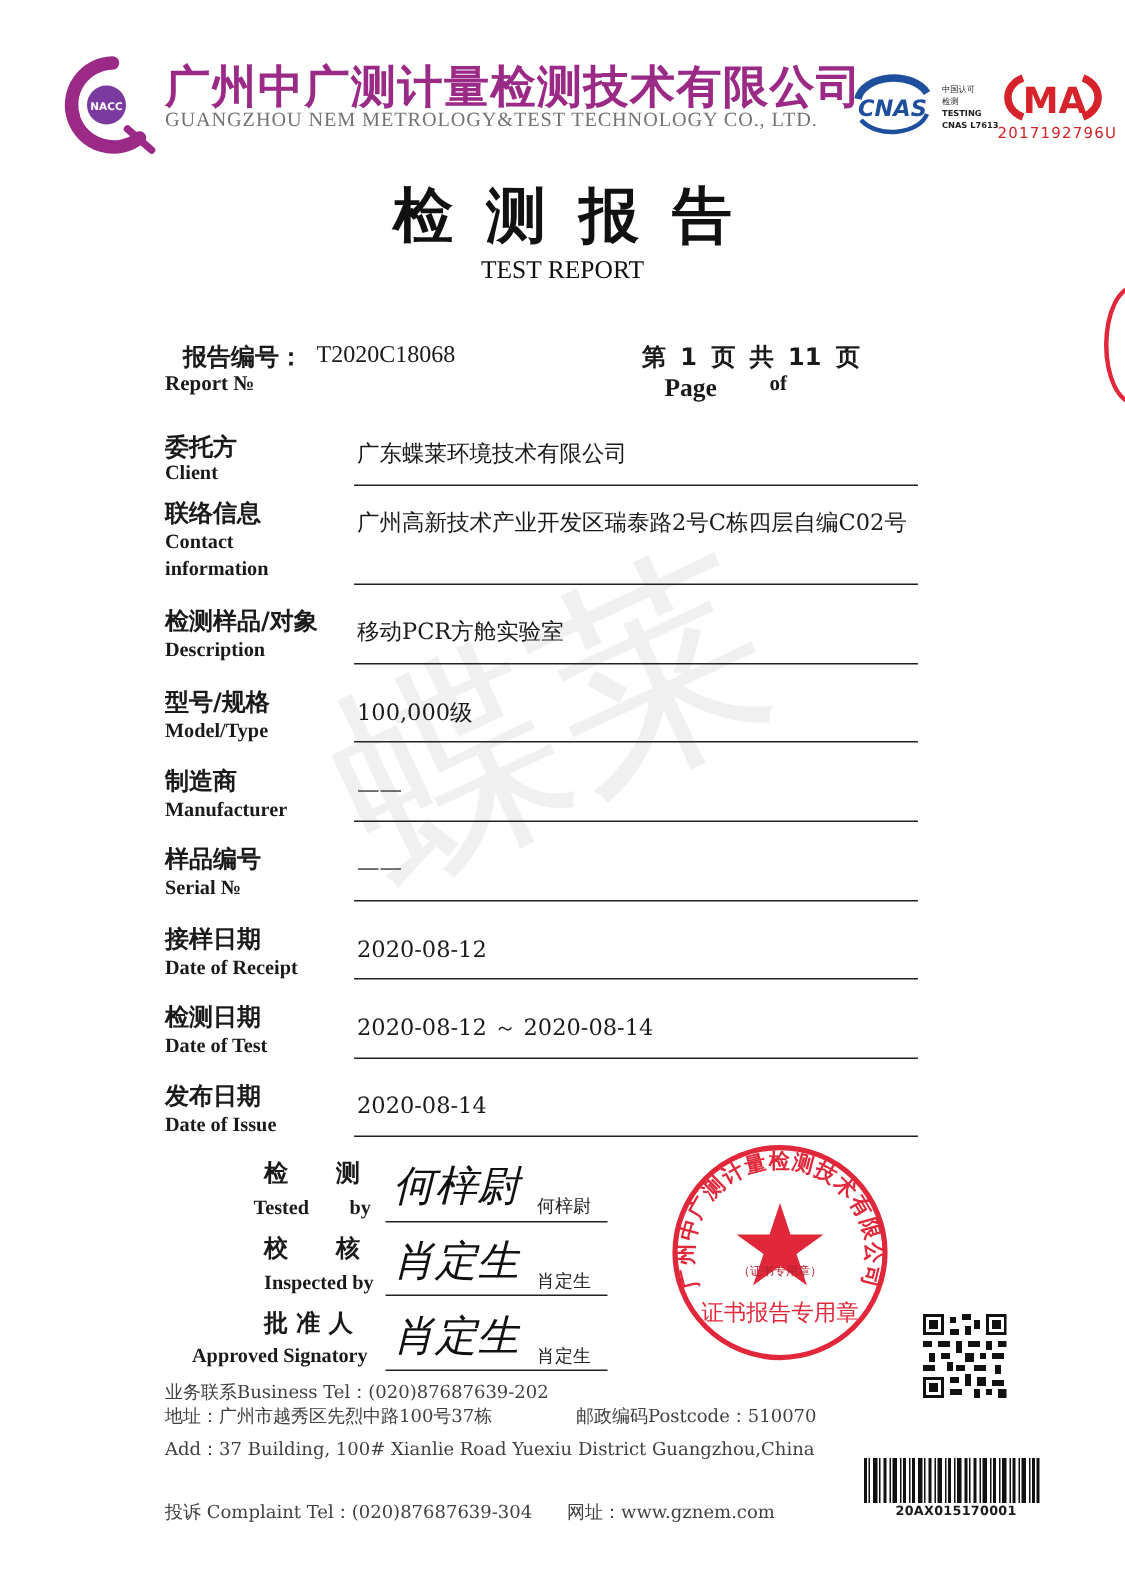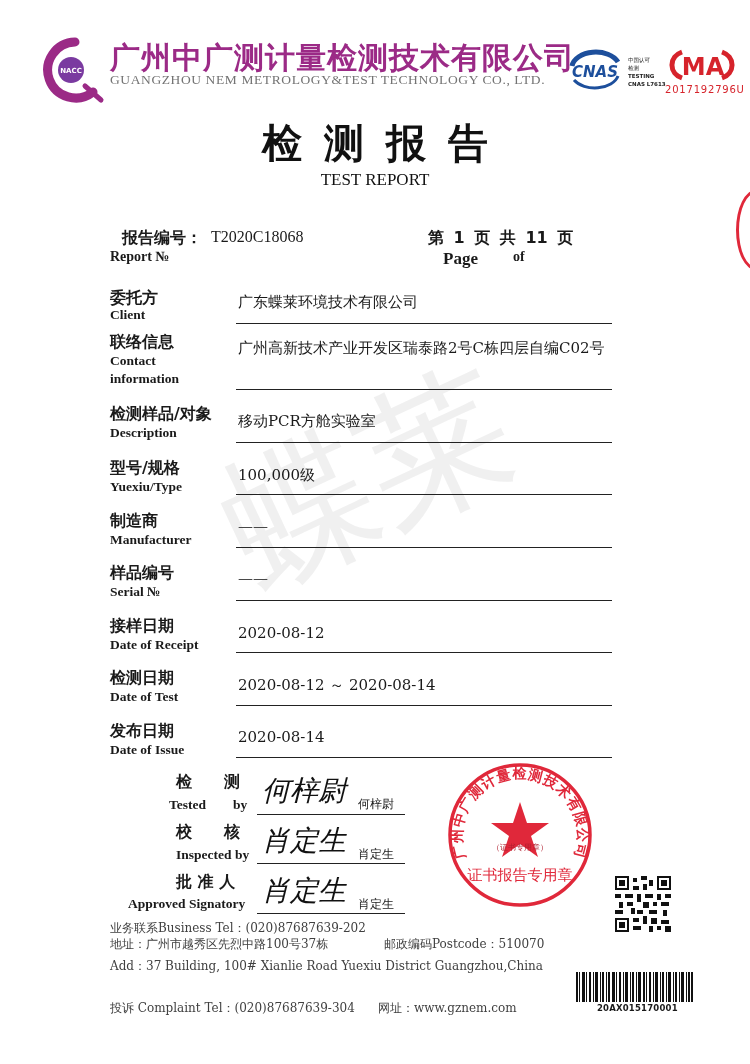--- a/index.html
+++ b/index.html
@@ -108,21 +108,21 @@
 <div class="abs field-en" style="top:352px; width:100px;">Contact information</div>
 <div class="abs field-val" style="top:337px; width:372px;">广州高新技术产业开发区瑞泰路2号C栋四层自编C02号</div>
 <div class="abs rule" style="top:389px"></div>
 
 <div class="abs field-cn" style="top:404px">检测样品/对象</div>
 <div class="abs field-en" style="top:424px">Description</div>
 <div class="abs field-val" style="top:410px">移动PCR方舱实验室</div>
 <div class="abs rule" style="top:442px"></div>
 
 <div class="abs field-cn" style="top:458px">型号/规格</div>
-<div class="abs field-en" style="top:478px">Yuexiu/Type</div>
+<div class="abs field-en" style="top:478px">Model/Type</div>
 <div class="abs field-val" style="top:464px">100,000级</div>
 <div class="abs rule" style="top:494px"></div>
 
 <div class="abs field-cn" style="top:511px">制造商</div>
 <div class="abs field-en" style="top:531px">Manufacturer</div>
 <div class="abs field-val" style="top:515px; color:#444;">——</div>
 <div class="abs rule" style="top:547px"></div>
 
 <div class="abs field-cn" style="top:563px">样品编号</div>
 <div class="abs field-en" style="top:583px">Serial №</div>

